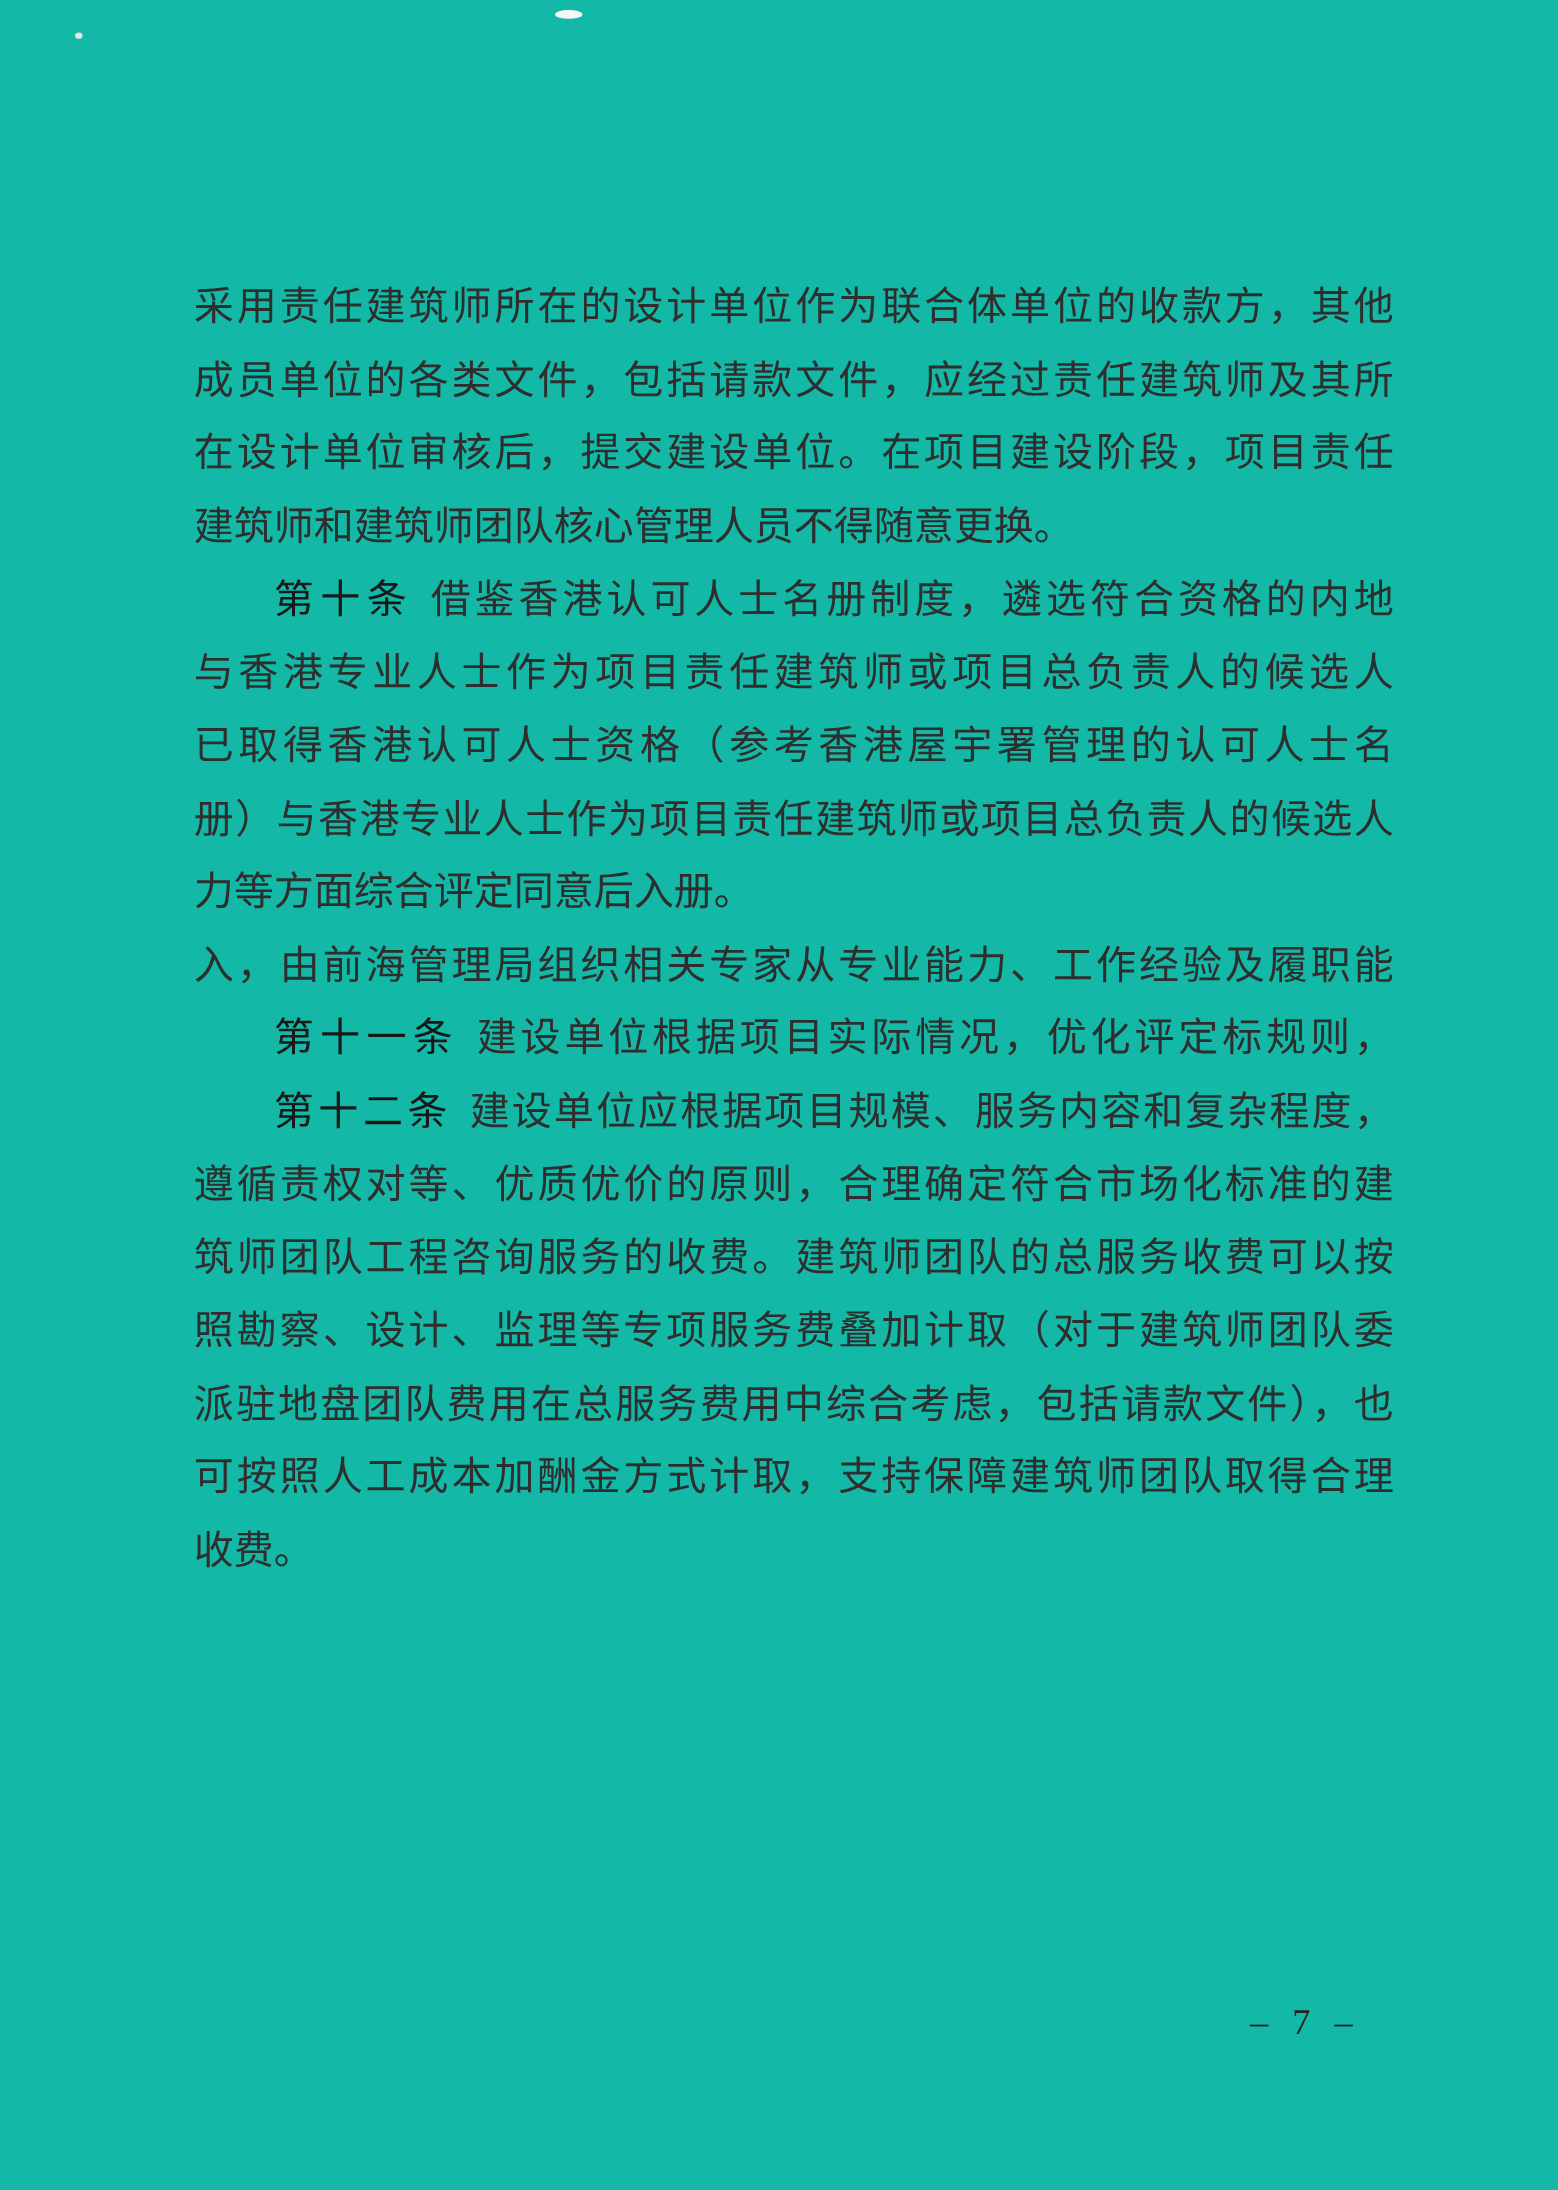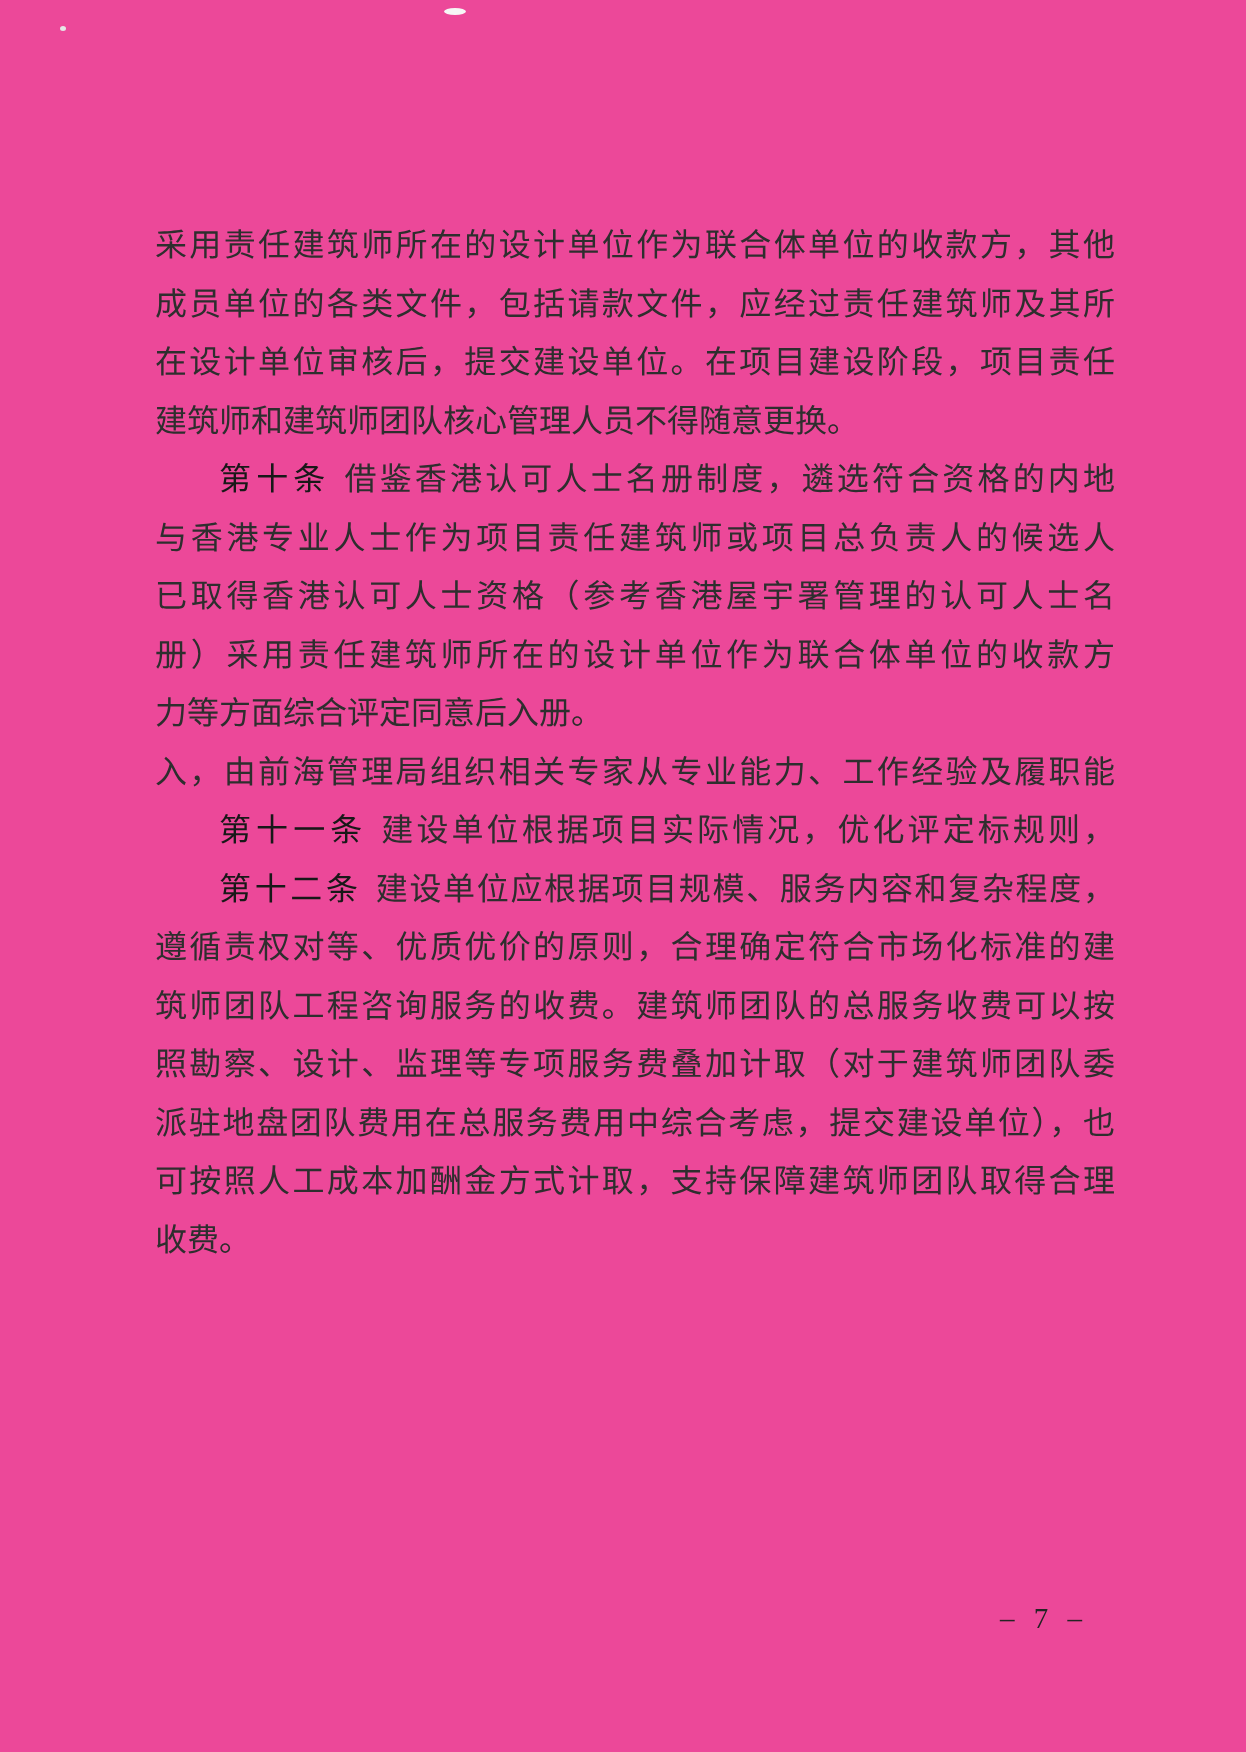--- a/index.html
+++ b/index.html
@@ -4,21 +4,21 @@
 <style>
   html, body {
     margin: 0;
     padding: 0;
     background: #ffffff;
   }
   .page {
     position: relative;
     width: 1246px;
     height: 1752px;
-    background: #ec4899;
+    background: #14b8a6;
     overflow: hidden;
     font-family: "Liberation Serif", "DejaVu Serif", serif;
   }
   .text-block {
     position: absolute;
     left: 155px;
     top: 216px;
     width: 960px;
     font-size: 32px;
     color: #2e2e2e;
@@ -76,27 +76,27 @@
   <div class="speck speck-2"></div>
 
   <div class="text-block">
       <div class="line justify">采用责任建筑师所在的设计单位作为联合体单位的收款方，其他</div>
       <div class="line justify">成员单位的各类文件，包括请款文件，应经过责任建筑师及其所</div>
       <div class="line justify">在设计单位审核后，提交建设单位。在项目建设阶段，项目责任</div>
       <div class="line">建筑师和建筑师团队核心管理人员不得随意更换。</div>
       <div class="line justify indent"><span class="article-no">第十条</span>借鉴香港认可人士名册制度，遴选符合资格的内地</div>
       <div class="line justify">与香港专业人士作为项目责任建筑师或项目总负责人的候选人</div>
       <div class="line justify">已取得香港认可人士资格（参考香港屋宇署管理的认可人士名</div>
-      <div class="line justify">册）采用责任建筑师所在的设计单位作为联合体单位的收款方</div>
+      <div class="line justify">册）与香港专业人士作为项目责任建筑师或项目总负责人的候选人</div>
       <div class="line">力等方面综合评定同意后入册。</div>
       <div class="line justify">入，由前海管理局组织相关专家从专业能力、工作经验及履职能</div>
       <div class="line justify indent"><span class="article-no">第十一条</span>建设单位根据项目实际情况，优化评定标规则，</div>
       <div class="line justify indent"><span class="article-no">第十二条</span>建设单位应根据项目规模、服务内容和复杂程度，</div>
       <div class="line justify">遵循责权对等、优质优价的原则，合理确定符合市场化标准的建</div>
       <div class="line justify">筑师团队工程咨询服务的收费。建筑师团队的总服务收费可以按</div>
       <div class="line justify">照勘察、设计、监理等专项服务费叠加计取（对于建筑师团队委</div>
-      <div class="line justify">派驻地盘团队费用在总服务费用中综合考虑，提交建设单位），也</div>
+      <div class="line justify">派驻地盘团队费用在总服务费用中综合考虑，包括请款文件），也</div>
       <div class="line justify">可按照人工成本加酬金方式计取，支持保障建筑师团队取得合理</div>
       <div class="line">收费。</div>
     </div>
 
   <div class="page-number">– 7 –</div>
 </div>
 
 </body></html>

